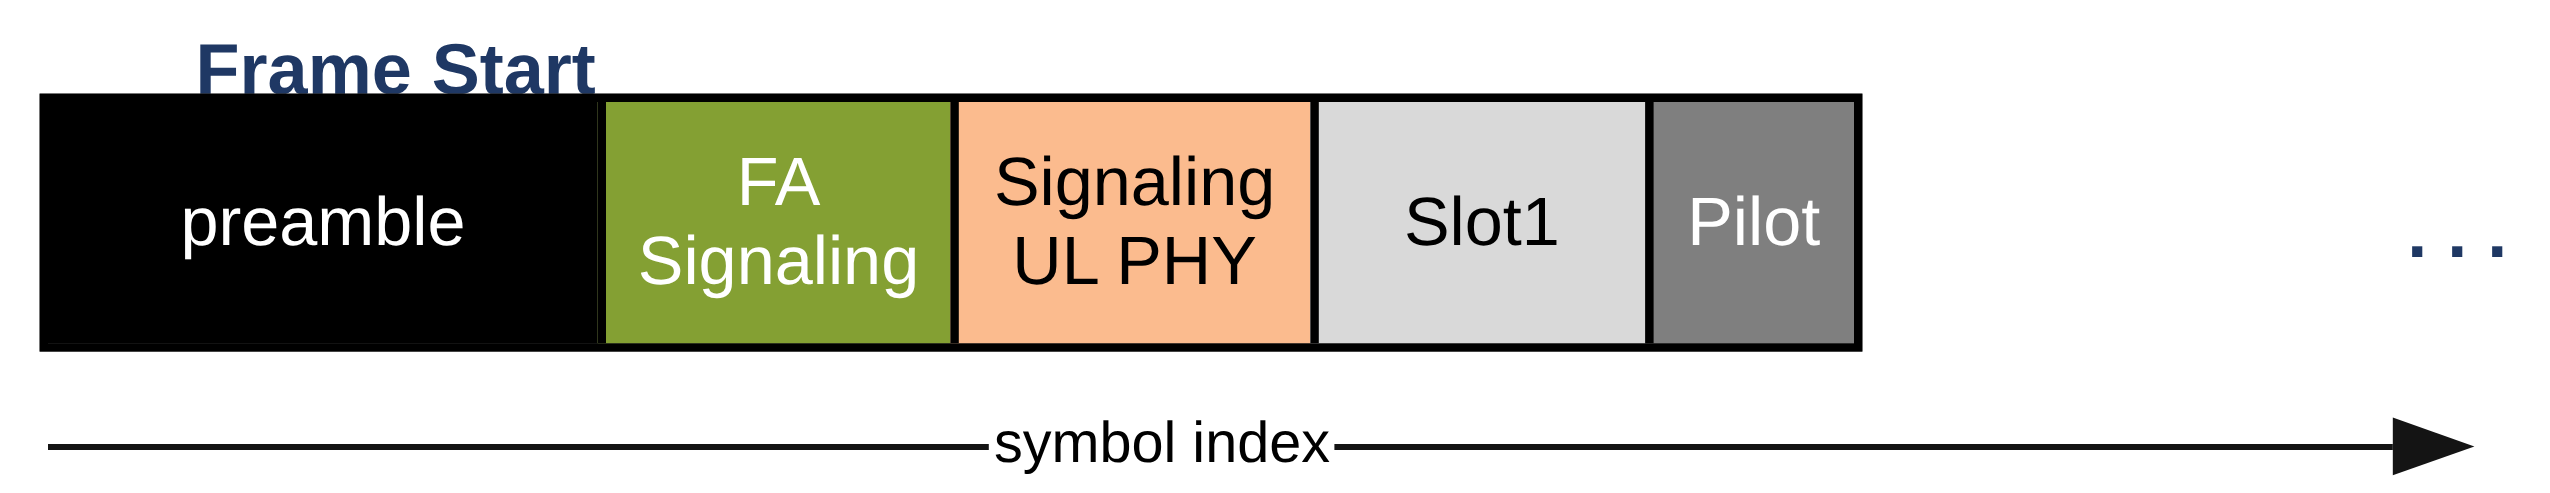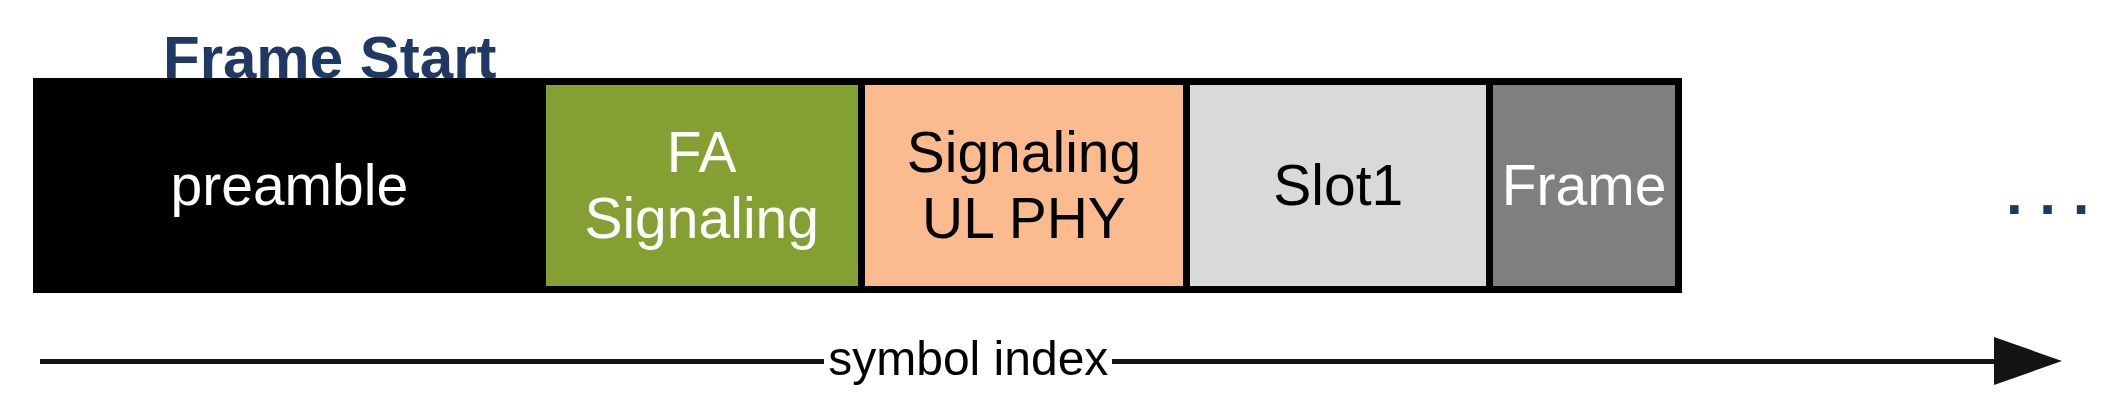--- a/index.html
+++ b/index.html
@@ -18,21 +18,21 @@
     font-size: 60px;
     line-height: 1.15;
     font-weight: 700;
     white-space: nowrap;
     margin-top: 15px;
   }
   .bar {
     position: absolute;
     left: 33px;
     top: 78px;
-    width: 1649px;
+    width: 1519px;
     height: 215px;
     box-sizing: border-box;
     border: 7px solid #000000;
     display: flex;
     background: #737373;
   }
   .seg {
     flex-basis: 0;
     min-width: 0;
     display: flex;
@@ -52,21 +52,21 @@
     top: 164px;
     font-size: 60px;
     font-weight: 700;
     line-height: 1;
     letter-spacing: 0px;
     white-space: pre;
   }
   .axis {
     position: absolute;
     left: 40px;
-    top: 337px;
+    top: 348px;
     width: 2022px;
     height: 48px;
     display: flex;
     align-items: center;
   }
   .axis-line {
     height: 5px;
     background: #141414;
   }
   .axis-line-left  { flex-grow: 805; }
@@ -104,21 +104,21 @@
     </div>
     <div class="seg" style="background: rgb(251, 187, 142); color: rgb(0, 0, 0); flex-grow: 19.8;">
       <span class="seg-line">Signaling</span>
       <span class="seg-line">UL PHY</span>
     </div>
     <div class="seg" style="background: rgb(217, 217, 217); color: rgb(0, 0, 0); flex-grow: 18.4;">
       <span class="seg-line">Slot1</span>
 
     </div>
     <div class="seg" style="background: rgb(127, 127, 127); color: rgb(255, 255, 255); flex-grow: 11.3;">
-      <span class="seg-line">Frame</span>
+      <span class="seg-line">Pilot</span>
 
     </div>
   </div>
 
   <div class="ellipsis" style="color: rgb(31, 56, 100);">. . .</div>
 
   <div class="axis">
     <div class="axis-line axis-line-left"></div>
     <div class="axis-label">symbol index</div>
     <div class="axis-line axis-line-right"></div>

